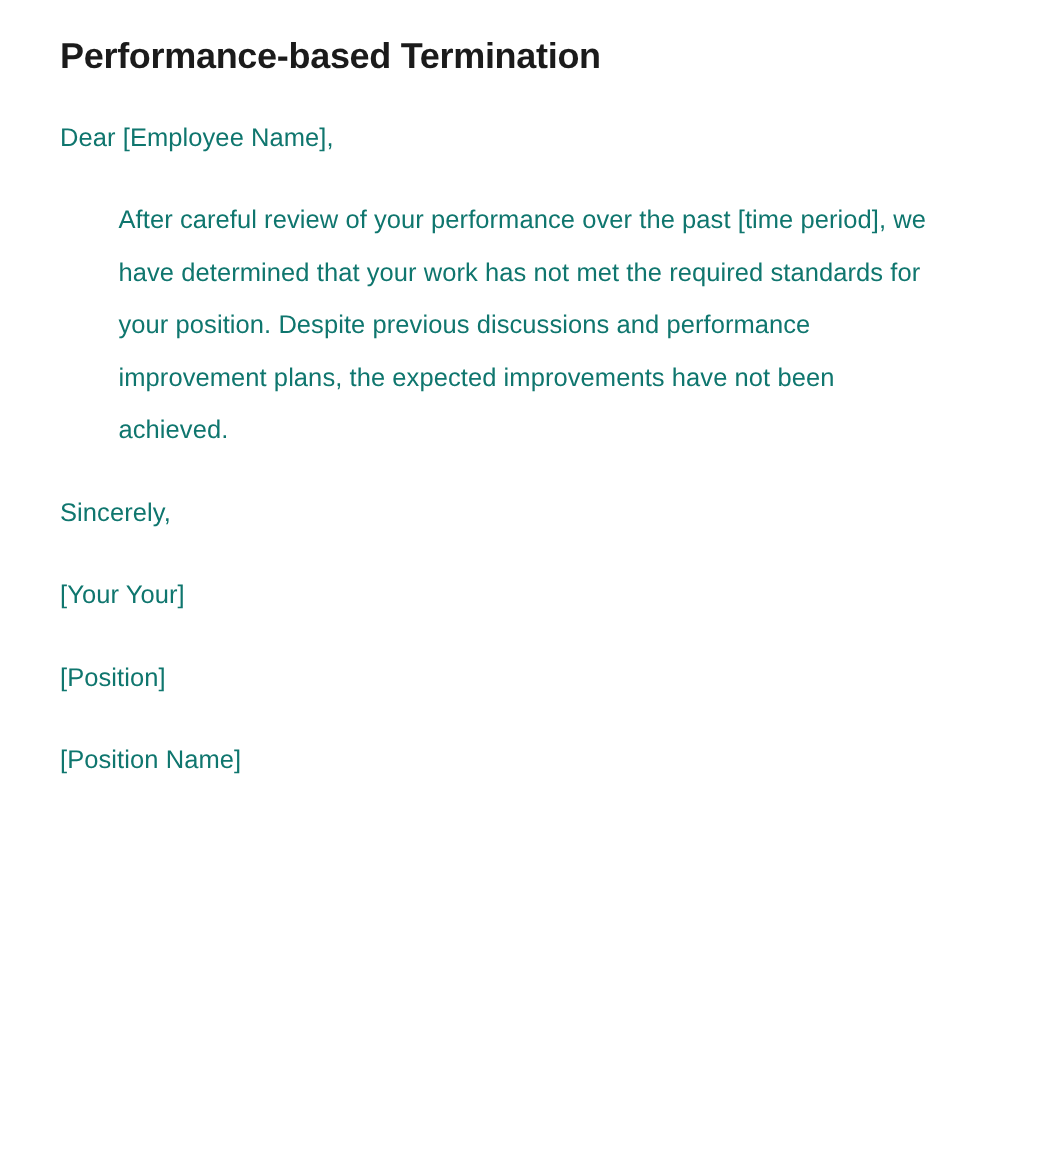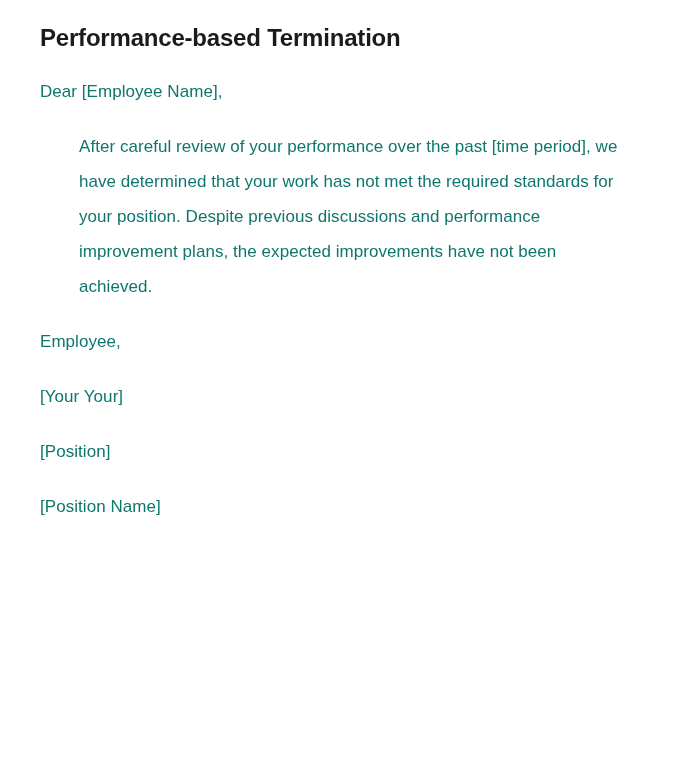--- a/index.html
+++ b/index.html
@@ -60,21 +60,21 @@
 
     <h1 class="doc-title">Performance-based Termination</h1>
 
     <p class="salutation">Dear [Employee Name],</p>
 
     <p class="para">After careful review of your performance over the past [time period], we have determined that your work has not met the required standards for your position. Despite previous discussions and performance improvement plans, the expected improvements have not been achieved.</p>
 
 
 
     <div class="closing-block">
-      <p class="closing-line">Employee,</p>
+      <p class="closing-line">Sincerely,</p>
 
       <p class="closing-line">[Your Your]</p>
 
       <p class="closing-line">[Position]</p>
 
       <p class="closing-line">[Position Name]</p>
     </div>
 
   </article>
 </div>

